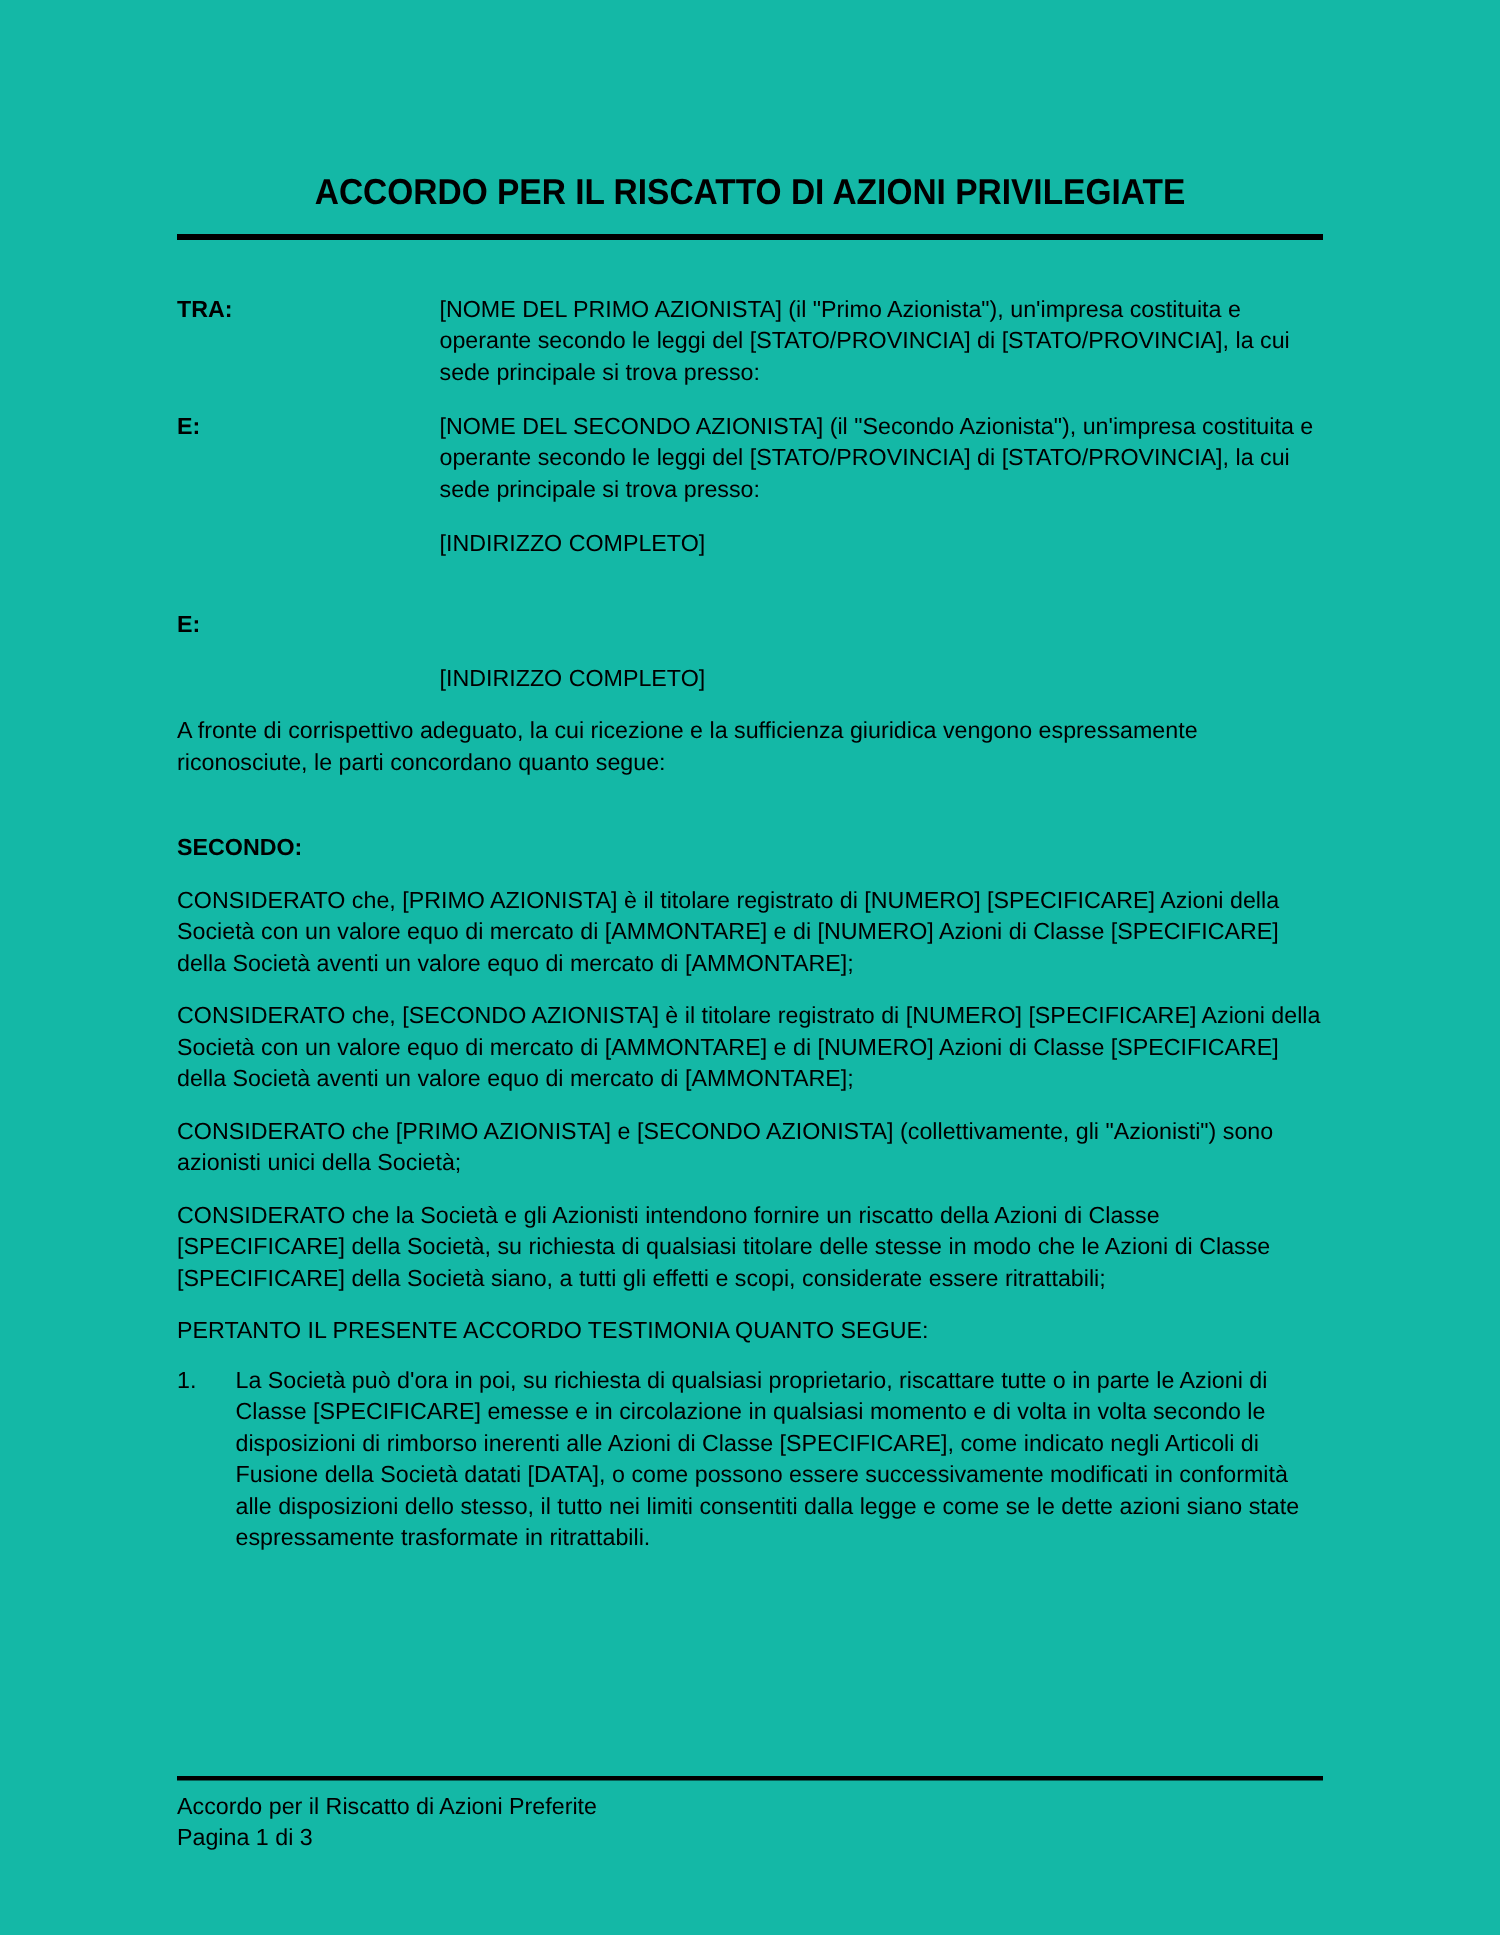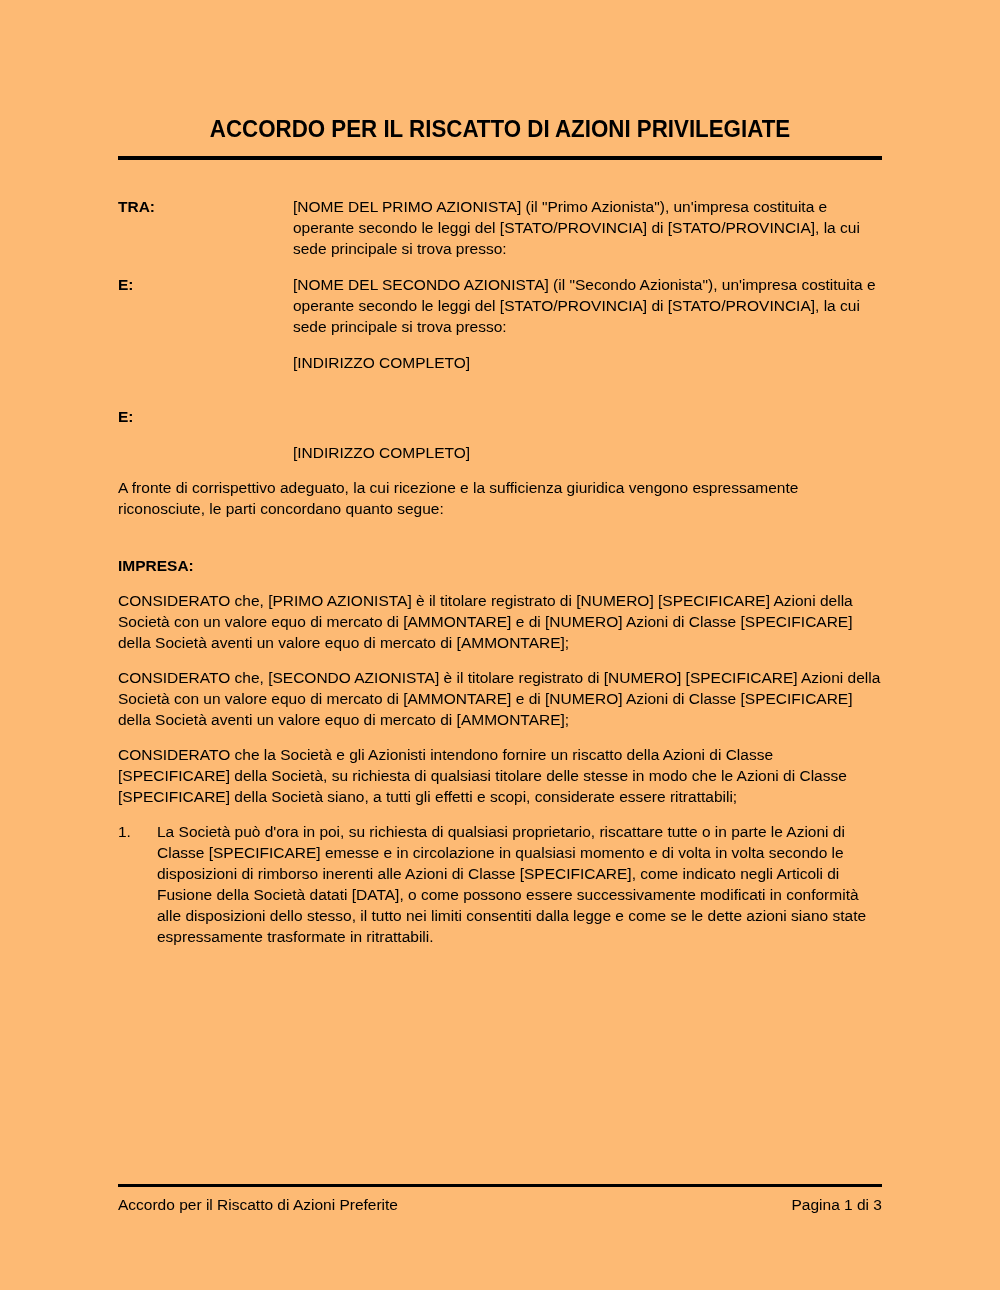--- a/index.html
+++ b/index.html
@@ -1,21 +1,21 @@
 <!DOCTYPE html>
 <html><head>
 <meta charset="utf-8">
 <style>
   * { margin:0; padding:0; box-sizing:border-box; }
   html,body { background:#888; }
   .page {
     position:relative;
     width:1000px; height:1290px;
     margin:0 auto;
-    background:#fdba74;
+    background:#14b8a6;
     color:#000000;
     font-family:"Liberation Sans", sans-serif;
     font-size:15.5px;
     line-height:21px;
     overflow:hidden;
   }
   .content {
     position:absolute;
     left:118px; right:118px; top:114px;
   }
@@ -66,20 +66,21 @@
   }
   .clause-text { flex:1; }
   .footer {
     position:absolute;
     left:118px; right:118px;
     top:1184px;
     border-top:3px solid #000;
     padding-top:7px;
     display:flex;
     justify-content:space-between;
+    flex-direction:column;
   }
 </style>
 </head>
 <body>
 
 <div class="page">
   <div class="content">
 
     <h1 class="doc-title">ACCORDO PER IL RISCATTO DI AZIONI PRIVILEGIATE</h1>
     <hr class="title-rule">
@@ -96,26 +97,28 @@
     </div>
     <p class="party-address">[INDIRIZZO COMPLETO]</p>
 
     <div class="party">
       <div class="party-label">E:</div>
     </div>
     <p class="party-address tight">[INDIRIZZO COMPLETO]</p>
 
     <p class="consideration">A fronte di corrispettivo adeguato, la cui ricezione e la sufficienza giuridica vengono espressamente riconosciute, le parti concordano quanto segue:</p>
 
-    <p class="premesse">IMPRESA:</p>
+    <p class="premesse">SECONDO:</p>
 
     <p class="recital">CONSIDERATO che, [PRIMO AZIONISTA] è il titolare registrato di [NUMERO] [SPECIFICARE] Azioni della Società con un valore equo di mercato di [AMMONTARE] e di [NUMERO] Azioni di Classe [SPECIFICARE] della Società aventi un valore equo di mercato di [AMMONTARE];</p>
     <p class="recital">CONSIDERATO che, [SECONDO AZIONISTA] è il titolare registrato di [NUMERO] [SPECIFICARE] Azioni della Società con un valore equo di mercato di [AMMONTARE] e di [NUMERO] Azioni di Classe [SPECIFICARE] della Società aventi un valore equo di mercato di [AMMONTARE];</p>
+    <p class="recital">CONSIDERATO che [PRIMO AZIONISTA] e [SECONDO AZIONISTA] (collettivamente, gli "Azionisti") sono azionisti unici della Società;</p>
     <p class="recital">CONSIDERATO che la Società e gli Azionisti intendono fornire un riscatto della Azioni di Classe [SPECIFICARE] della Società, su richiesta di qualsiasi titolare delle stesse in modo che le Azioni di Classe [SPECIFICARE] della Società siano, a tutti gli effetti e scopi, considerate essere ritrattabili;</p>
 
+    <p class="pertanto">PERTANTO IL PRESENTE ACCORDO TESTIMONIA QUANTO SEGUE:</p>
 
     <div class="clause">
       <div class="clause-number">1.</div>
       <div class="clause-text">La Società può d'ora in poi, su richiesta di qualsiasi proprietario, riscattare tutte o in parte le Azioni di Classe [SPECIFICARE] emesse e in circolazione in qualsiasi momento e di volta in volta secondo le disposizioni di rimborso inerenti alle Azioni di Classe [SPECIFICARE], come indicato negli Articoli di Fusione della Società datati [DATA], o come possono essere successivamente modificati in conformità alle disposizioni dello stesso, il tutto nei limiti consentiti dalla legge e come se le dette azioni siano state espressamente trasformate in ritrattabili.</div>
     </div>
 
   </div>
 
   <div class="footer">
     <span>Accordo per il Riscatto di Azioni Preferite</span>

